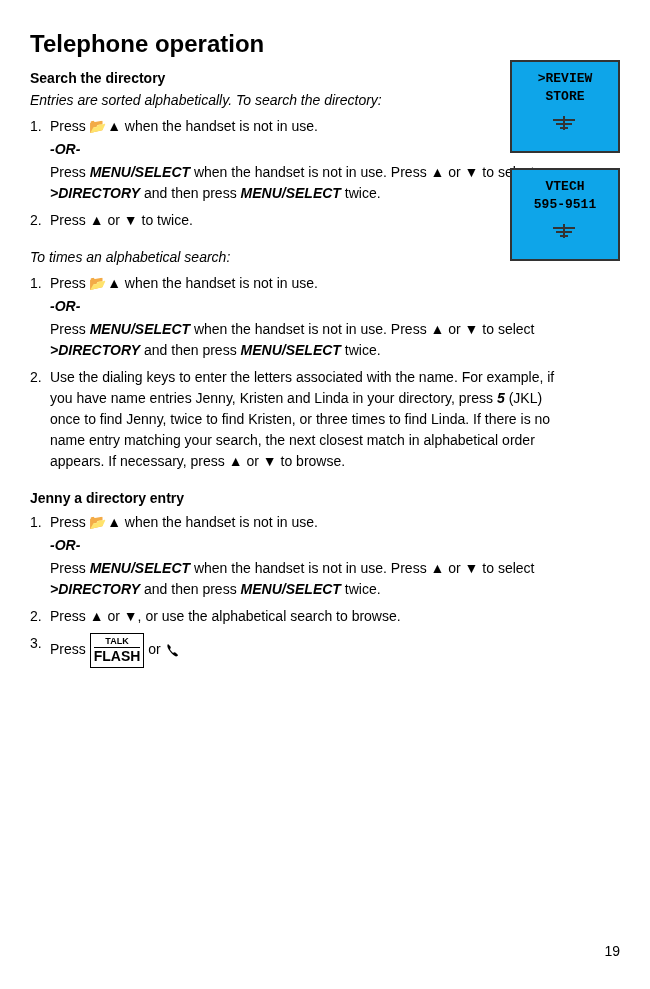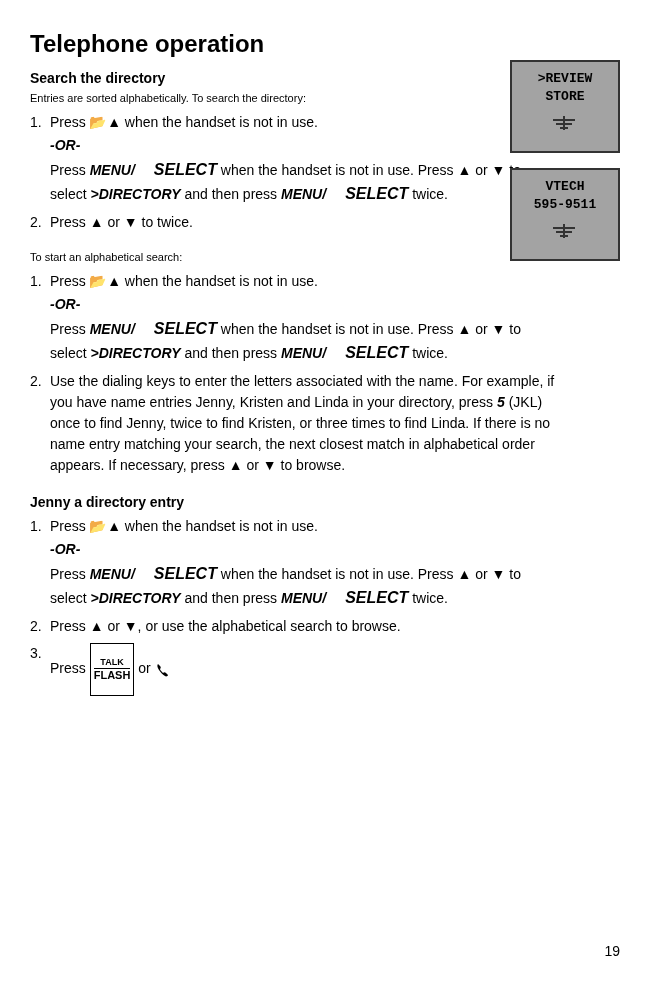--- a/index.html
+++ b/index.html
@@ -27,21 +27,22 @@
 
     .section-title {
       font-size: 14px;
       font-weight: bold;
       margin-bottom: 6px;
       margin-top: 12px;
     }
 
     .intro-text {
       margin-bottom: 8px;
-      font-size: 11px;
+      font-size: 14px;
+      font-style: italic;
     }
 
     .numbered-list {
       list-style: none;
       margin-bottom: 14px;
     }
 
     .numbered-list li {
       display: flex;
       margin-bottom: 6px;
@@ -66,21 +67,21 @@
 
     .section-block {
       margin-bottom: 18px;
     }
 
     
     .screen-widget {
       position: absolute;
       right: 30px;
       border: 2px solid #333;
-      background: #a3a3a3;
+      background: #0ea5e9;
       width: 110px;
       padding: 8px 10px 12px 10px;
       font-family: 'Courier New', monospace;
       font-size: 13px;
       font-weight: bold;
     }
 
     .screen-widget .screen-text {
       text-align: center;
       line-height: 1.4;
@@ -101,57 +102,56 @@
     }
 
     
     .main-content {
       max-width: 530px;
     }
 
     .small-caps {
       font-variant: small-caps;
       font-weight: bold;
-      font-size: 16px;
-      margin-left: 19px;
+      font-size: 14px;
     }
 
     .bold {
       font-weight: bold;
       font-style: italic;
     }
 
     .page-number {
       text-align: right;
       position: absolute;
       bottom: 30px;
       width: 590px;
       font-size: 14px;
     }
 
     .talk-flash {
       display: inline-block;
       border: 1px solid #000;
       font-size: 10px;
-      padding: 13px 3px;
+      padding: 2px 3px;
       font-weight: bold;
       line-height: 1.2;
       vertical-align: middle;
     }
 
     .talk-top {
       display: block;
       font-size: 9px;
       text-align: center;
       border-bottom: 1px solid #000;
     }
 
     .talk-bottom {
       display: block;
-      font-size: 11px;
+      font-size: 14px;
       text-align: left;
     }
   </style>
 </head>
 <body>
 
 <div class="screen-widget screen1">
   <div class="screen-text">
     <div>&gt;REVIEW</div>
     <div> STORE</div>
@@ -200,21 +200,21 @@
         </span>
       </li>
       <li>
         <span class="li-num">2.</span>
         <span class="li-content">Press ▲ or ▼ to twice.</span>
       </li>
     </ol>
   </div>
 
   <div class="section-block">
-    <p class="intro-text">To start an alphabetical search:</p>
+    <p class="intro-text">To times an alphabetical search:</p>
     <ol class="numbered-list">
       <li>
         <span class="li-num">1.</span>
         <span class="li-content">
           Press <span>📂</span>▲ when the handset is not in use.<br>
           <span class="or-line bold">-OR-</span>
           Press <span class="bold">MENU/<span class="small-caps">SELECT</span></span> when the handset is not in use. Press ▲ or ▼  to
           select <span class="bold">&gt;DIRECTORY</span> and then press <span class="bold">MENU/<span class="small-caps">SELECT</span></span> twice.
         </span>
       </li>

